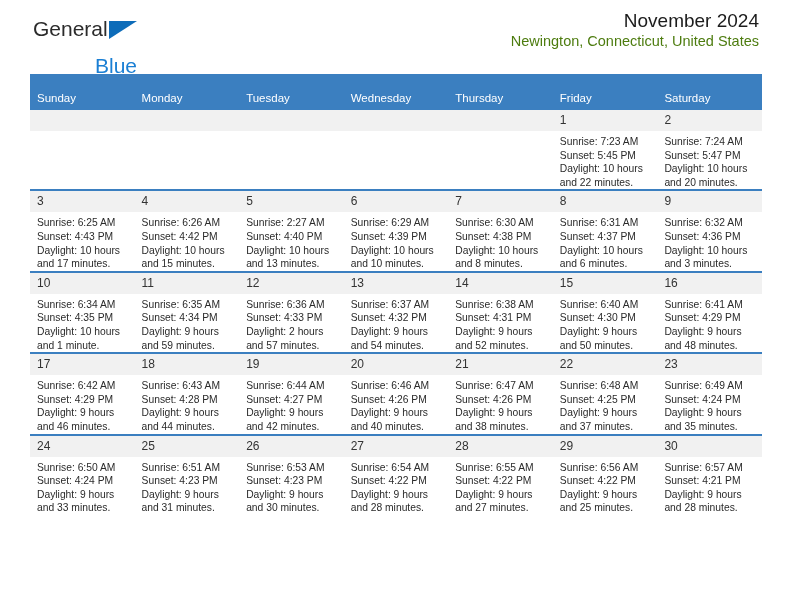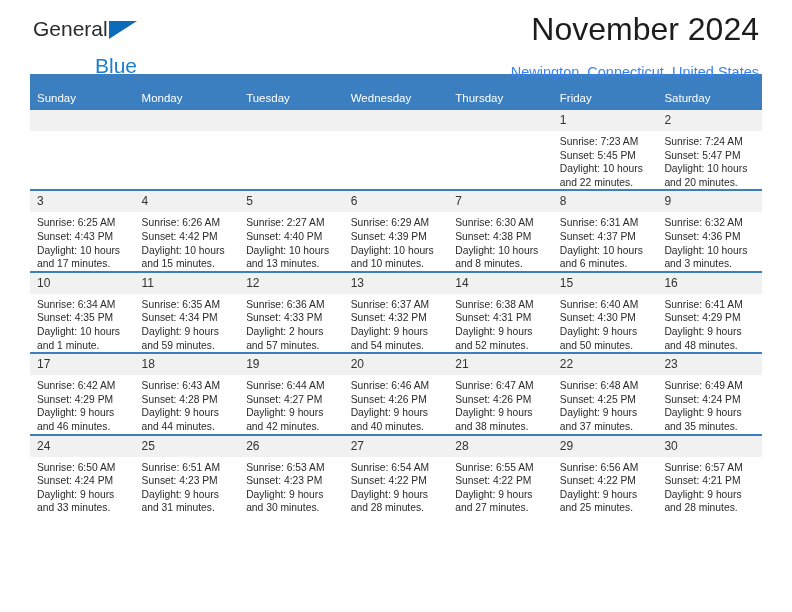--- a/index.html
+++ b/index.html
@@ -58,31 +58,31 @@
     color: #1a7fd4;
     white-space: nowrap;
   }
   .title-block {
     position: absolute;
     right: 3px;
     top: 10px;
     text-align: right;
   }
   .cal-title {
-    font-size: 32px;
+    font-size: 19px;
     font-weight: 400;
     color: #1c1c1c;
     line-height: 1.2;
     white-space: nowrap;
   }
   .cal-subtitle {
-    margin-top: 16px;
+    margin-top: 0;
     font-size: 14.5px;
     font-weight: 400;
-    color: #3b82f6;
+    color: #4d7c0f;
     white-space: nowrap;
   }
 
   
   .calendar {
     width: 732px;
     border-collapse: collapse;
     table-layout: fixed;
   }
   .calendar th {

